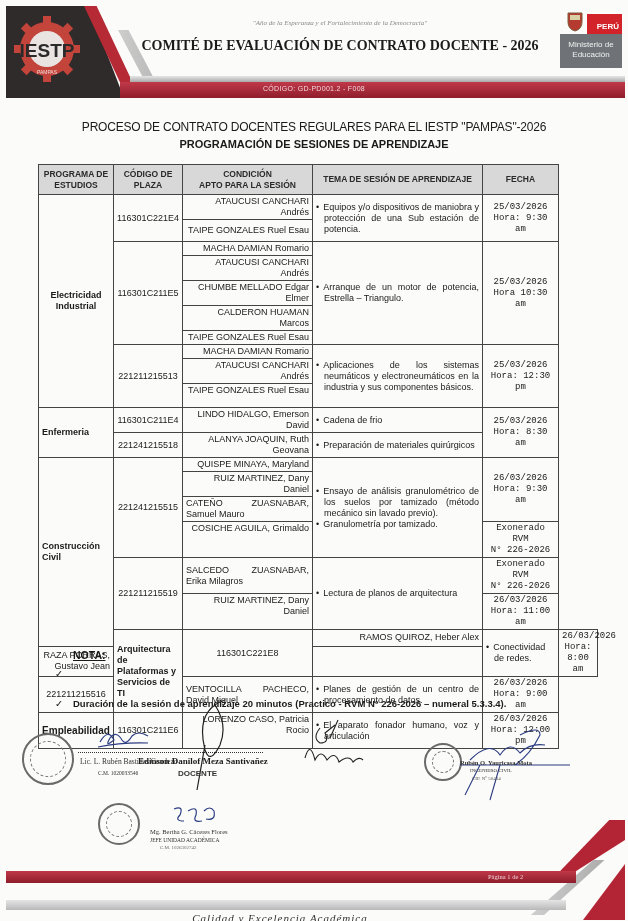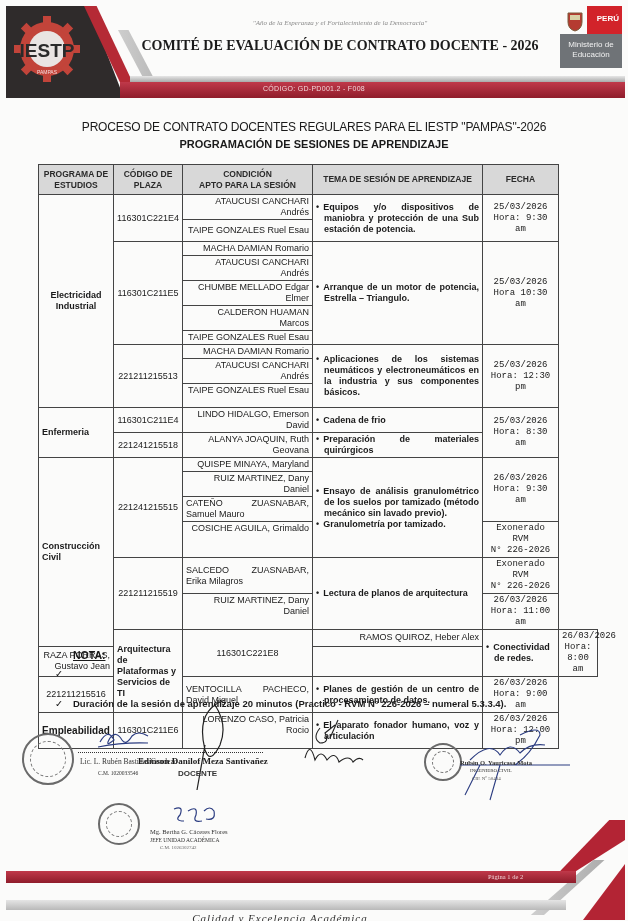--- a/index.html
+++ b/index.html
@@ -43,21 +43,21 @@
   .motto {
     position: absolute; left: 150px; width: 380px; top: 19px; text-align: center;
     font-size: 7px; color: #8a8a8a; font-family: "Liberation Serif", serif; font-style: italic;
   }
   .committee {
     position: absolute; left: 140px; width: 400px; top: 38px; text-align: center;
     font-family: "Liberation Serif", serif; font-weight: bold; font-size: 14px; color: #1b1b1b;
   }
   .minedu { position: absolute; left: 560px; top: 6px; width: 62px; height: 62px; }
   .minedu .peru {
-    position: absolute; left: 27px; top: 0; width: 35px; height: 28px; background: #d2232a;
+    position: absolute; left: 27px; top: 8px; width: 35px; height: 28px; background: #d2232a;
     color: #fff; font-size: 8px; font-weight: bold; text-align: right; padding: 8px 3px 12px 0; box-sizing: border-box;
   }
   .minedu .crest { position: absolute; left: 5px; top: 4px; width: 20px; height: 22px; }
   .minedu .minbox {
     position: absolute; left: 0; top: 28px; width: 62px; height: 34px; background: #6f7377;
     color: #f1f1f1; font-size: 8px; text-align: center; line-height: 10px; padding-top: 6px; box-sizing: border-box;
   }
 
   
   .title1 {
@@ -81,21 +81,21 @@
   .c-prog { width: 75px; }
   .c-code { width: 69px; }
   .c-cand { width: 130px; }
   .c-tema { width: 170px; }
   .c-fecha { width: 76px; }
   td.prog { font-weight: bold; text-align: center; }
   td.prog.left { text-align: left; }
   td.code { text-align: center; }
   td.cand { text-align: right; }
   td.cand.just { text-align: justify; text-align-last: left; }
-  td.tema { text-align: justify; font-weight: bold; }
+  td.tema { text-align: justify; }
   td.fecha { text-align: center; font-family: Liberation Mono, monospace; }
   .bullet::before { content: "\2022"; margin-right: 4px; }
   .tema-item { display: block; padding-left: 8px; text-indent: -8px; }
 
   
   .nota-title {
     position: absolute; left: 73px; top: 649px; font-weight: bold; font-size: 10.5px; text-decoration: underline;
   }
   .note {
     position: absolute; left: 55px; width: 520px; font-weight: bold; font-size: 9.5px; line-height: 13px;

